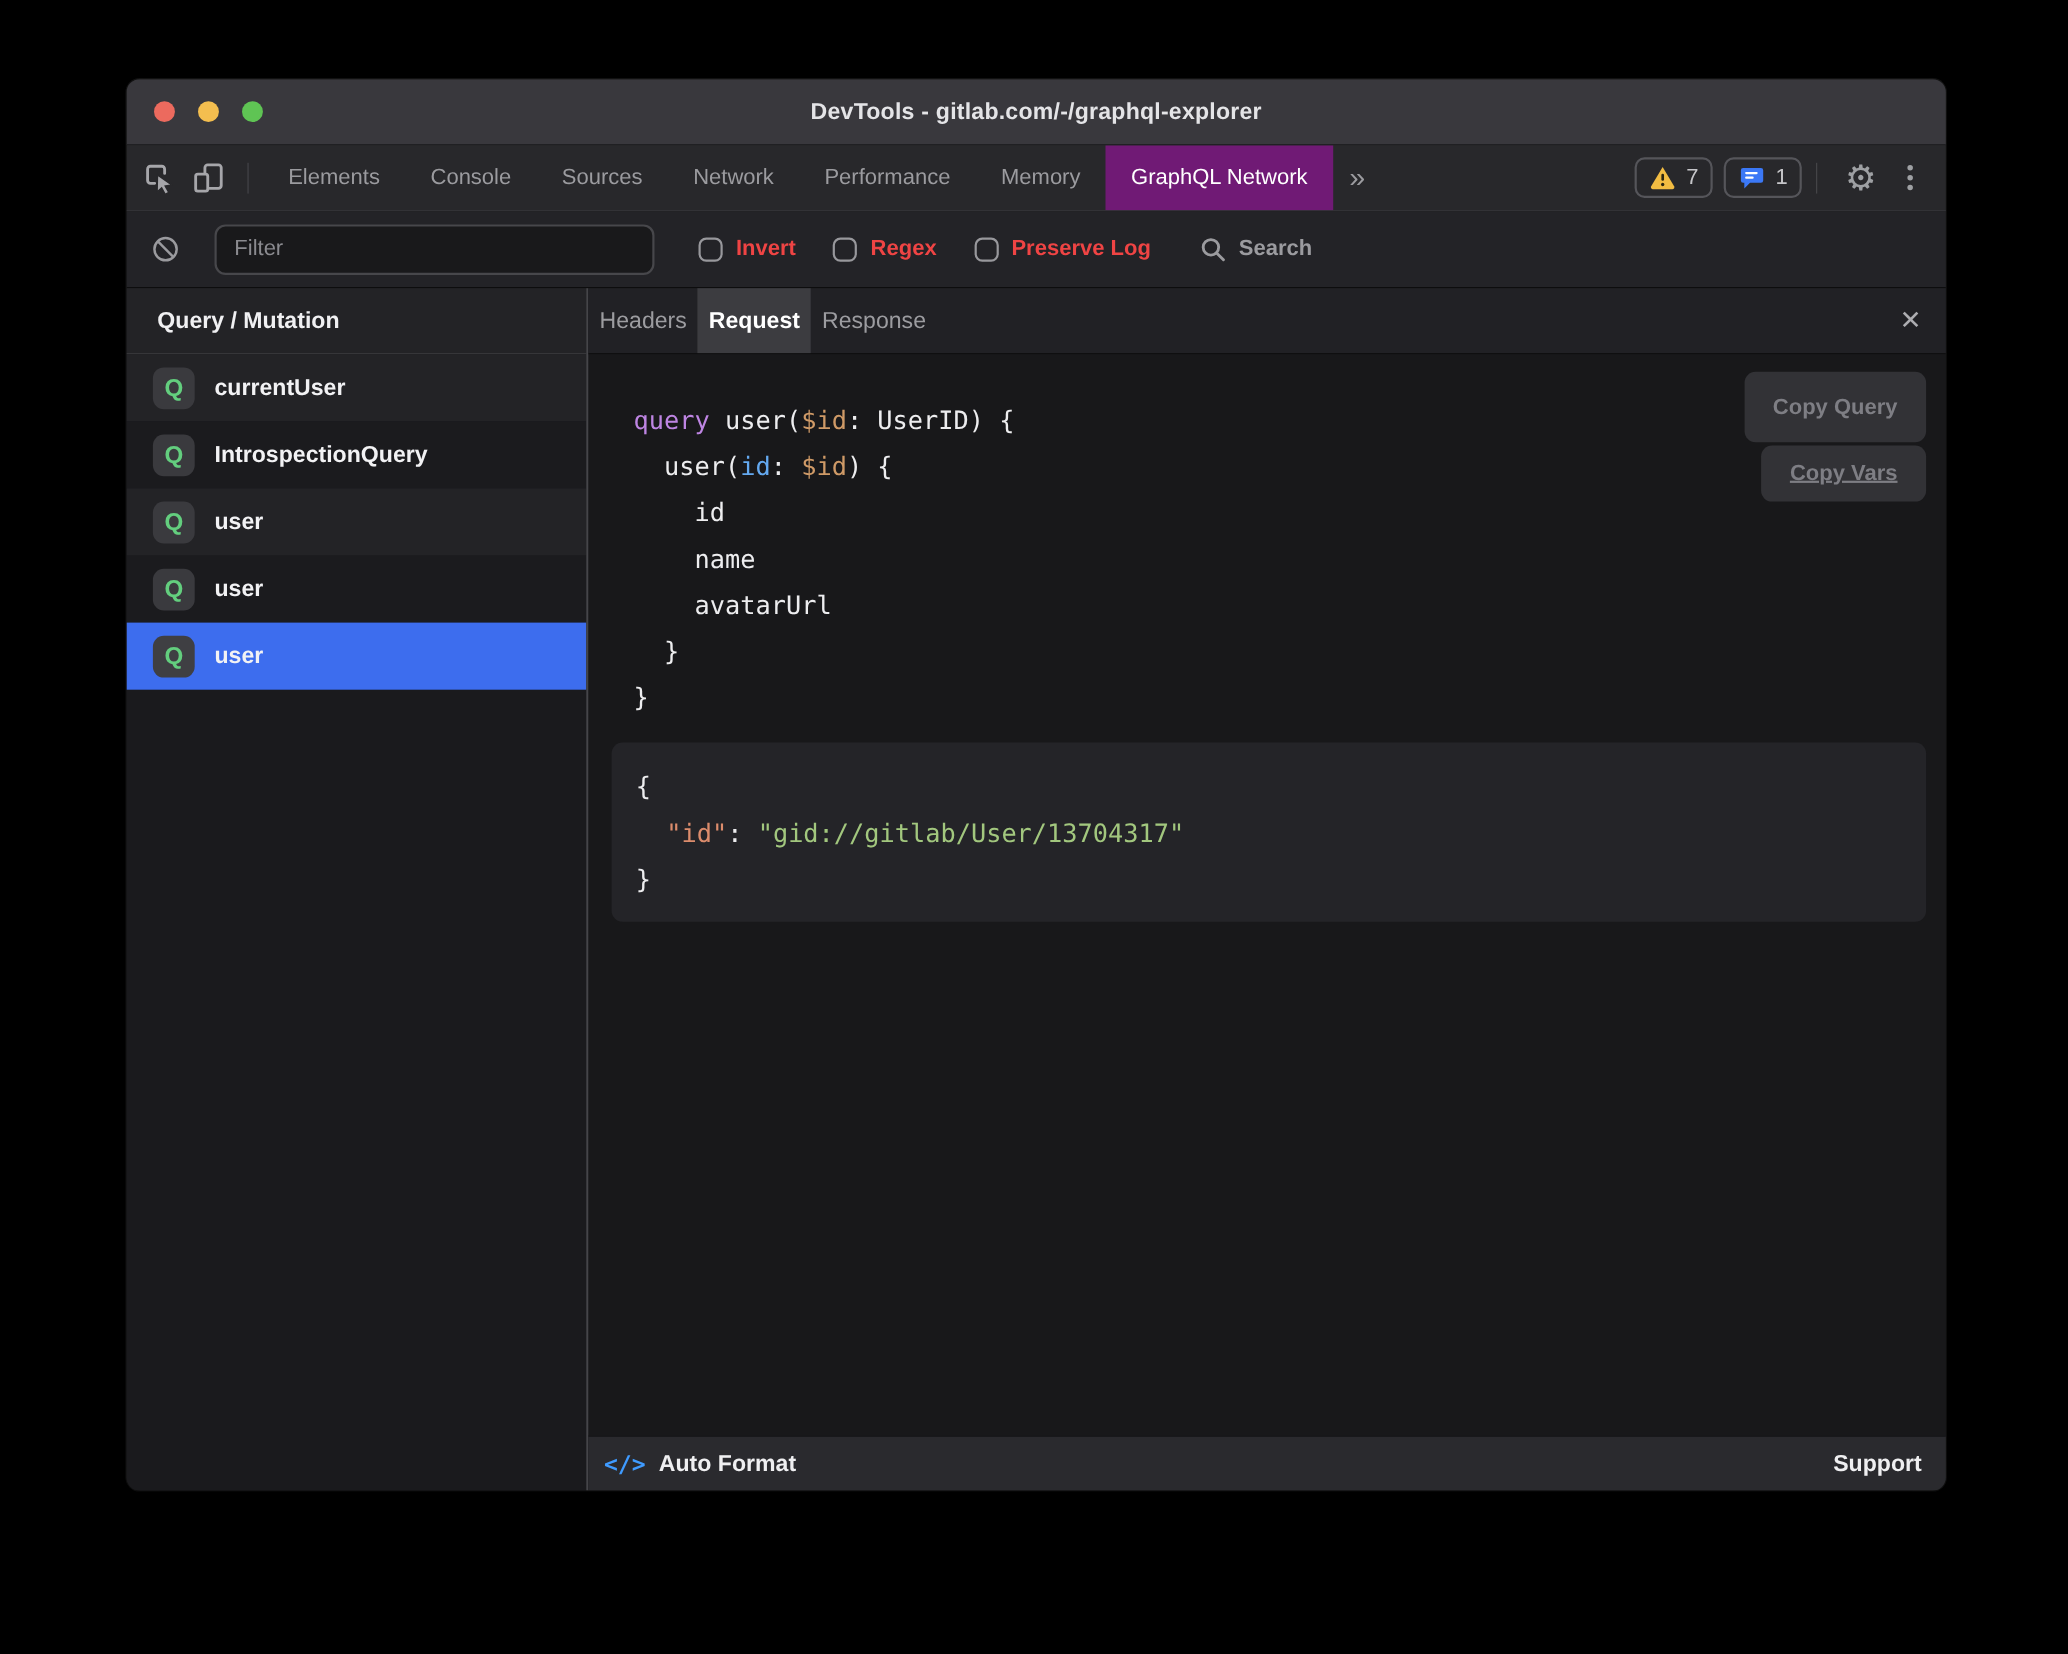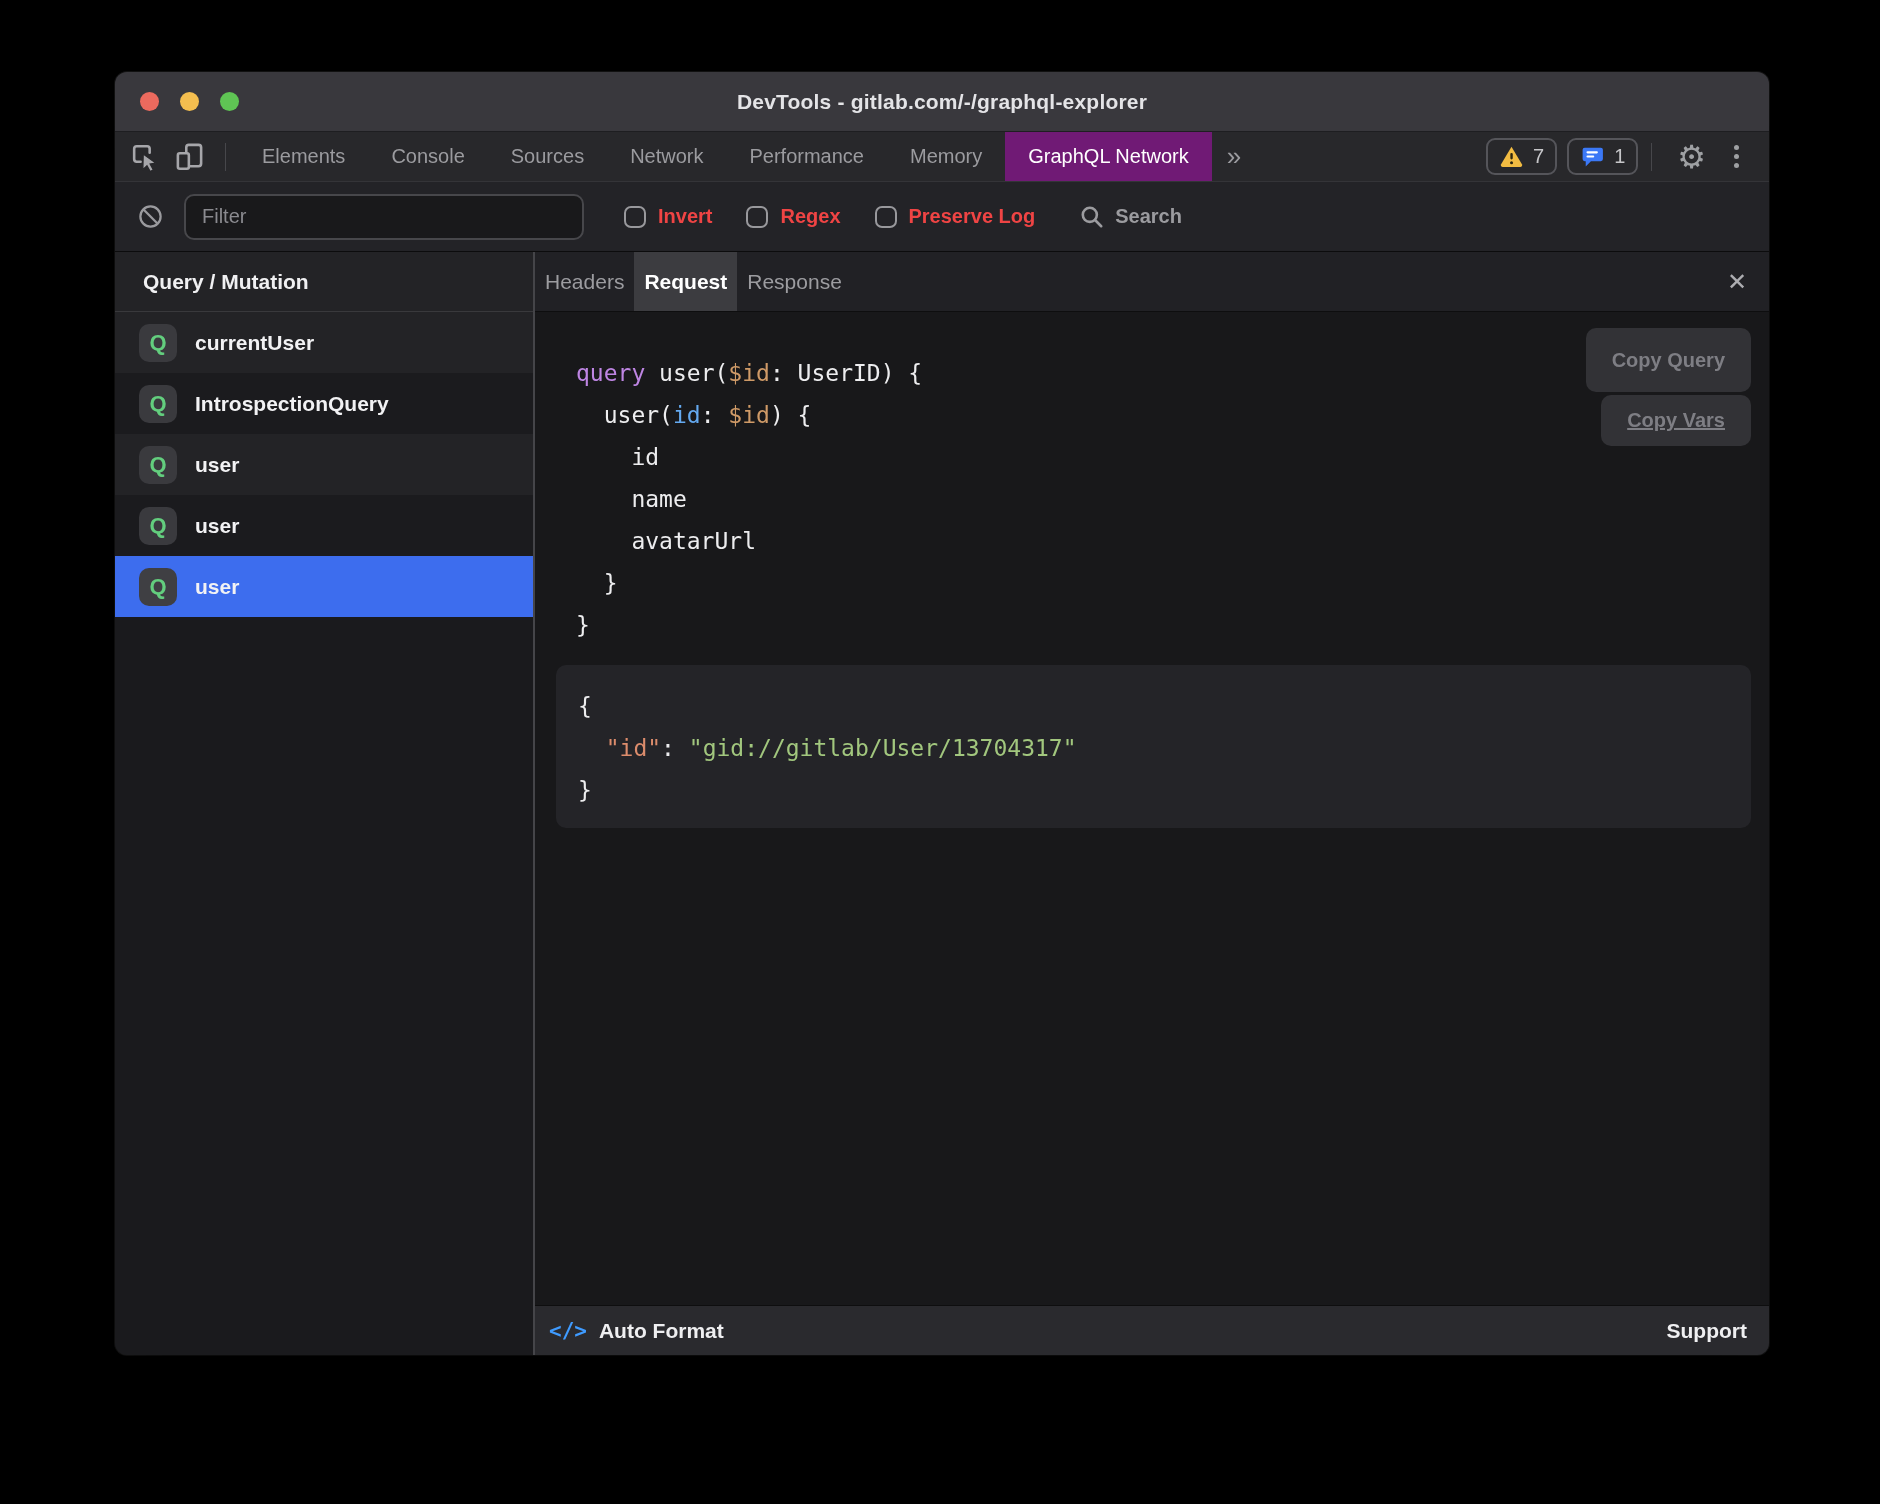--- a/index.html
+++ b/index.html
@@ -14,21 +14,21 @@
 
   
   .titlebar { height:60px; background:#39383D; border-bottom:1px solid #1E1E21; position:relative;
     display:flex; align-items:center; justify-content:center; flex:0 0 auto; }
   .traffic { position:absolute; left:25px; top:0; height:100%; display:flex; align-items:center; gap:21px; }
   .tl { width:19px; height:19px; border-radius:50%; display:inline-block; }
   .tl.red { background:#EC6A5E; } .tl.yellow { background:#F4BE4F; } .tl.green { background:#5FC454; }
   .title { font-size:21px; font-weight:bold; color:#E4E4E7; letter-spacing:.2px; }
 
   
-  .toolbar { height:50px; background:#28282B; display:flex; align-items:stretch; flex:0 0 auto;
+  .toolbar { height:60px; background:#28282B; display:flex; align-items:stretch; flex:0 0 auto;
     border-bottom:1px solid #343438; }
   .icon-btn { background:none; border:none; cursor:pointer; display:flex; align-items:center; padding:0 7px; }
   .toolbar .icon-btn:first-child { padding-left:14px; }
   .vdiv { width:1px; background:#47474B; height:28px; align-self:center; margin:0 13px; }
   .dt-tabs { display:flex; align-items:stretch; }
   .dt-tab { padding:0 23px; display:flex; align-items:center; font-size:20px; color:#9B9B9F; cursor:pointer; white-space:nowrap; }
   .dt-tab.selected { background:#701a75; color:#FFF; }
   .overflow { display:flex; align-items:center; font-size:26px; color:#9B9B9F; padding:0 15px; cursor:pointer; }
   .tb-right { margin-left:auto; display:flex; align-items:center; padding-right:14px; }
   .count-badge { display:flex; align-items:center; gap:9px; border:2px solid #55555A; border-radius:9px;
@@ -36,21 +36,21 @@
   .count-badge span { font-size:20px; color:#C6C6C9; }
   .gear-btn { background:none; border:none; cursor:pointer; font-size:32px; color:#9EA0A3; padding:0 12px; line-height:1; }
   .kebab-btn { background:none; border:none; cursor:pointer; display:flex; flex-direction:column; gap:4px; padding:0 16px; }
   .kebab-btn i { width:5px; height:5px; border-radius:50%; background:#9EA0A3; }
 
   
   .filterbar { height:70px; background:#232327; display:flex; align-items:center; flex:0 0 auto;
     border-bottom:1px solid #0C0C0D; }
   .block-btn { background:none; border:none; cursor:pointer; padding:0 10px 0 22px; display:flex; align-items:center; }
   .filter-input { width:400px; height:46px; background:#19191B; border:2px solid #47474B; border-radius:10px;
-    margin-left:10px; padding:2px 16px; font-size:20px; color:#DDDDE0; outline:none; font-family:"Liberation Sans",sans-serif; }
+    margin-left:21px; padding:2px 16px; font-size:20px; color:#DDDDE0; outline:none; font-family:"Liberation Sans",sans-serif; }
   .filter-input::placeholder { color:#8A8A8F; }
   .checks { display:flex; align-items:center; gap:34px; margin-left:40px; }
   .check-group { display:flex; align-items:center; gap:12px; cursor:pointer; }
   .checkbox { width:22px; height:22px; border:2px solid #98989C; border-radius:7px; background:transparent; flex:0 0 auto; }
   .check-label { font-size:20px; font-weight:bold; color:#ef4444; white-space:nowrap; }
   .search-group { display:flex; align-items:center; gap:10px; margin-left:44px; cursor:pointer; }
   .search-label { font-size:20px; font-weight:bold; color:#9B9B9F; }
 
   
   .main { flex:1; display:flex; min-height:0; }

